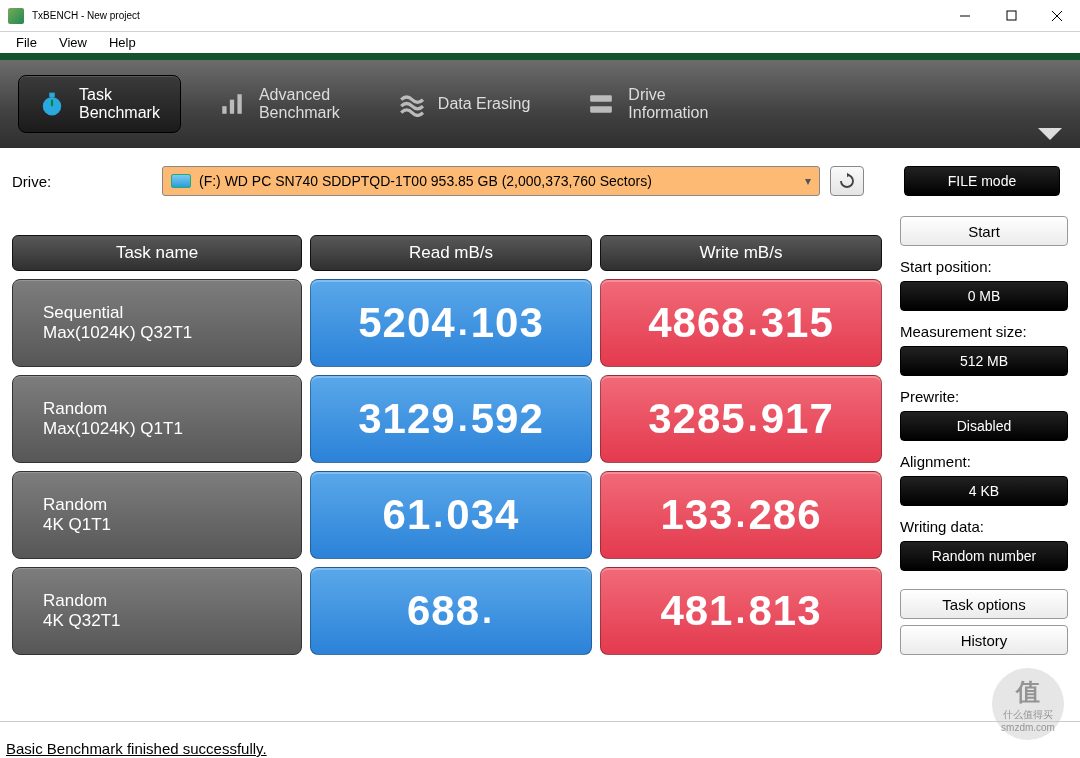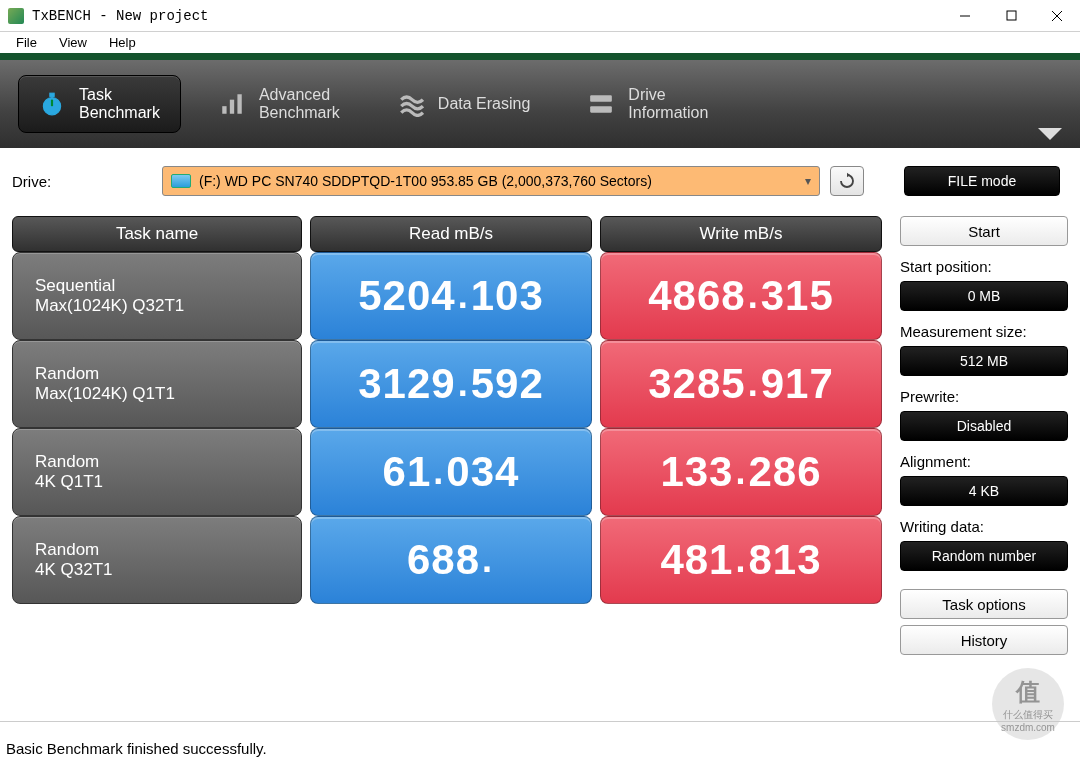--- a/index.html
+++ b/index.html
@@ -1,21 +1,21 @@
 <!DOCTYPE html>
 <html><head>
 <meta charset="utf-8">
 <style>
 * { box-sizing: border-box; margin: 0; padding: 0; font-family: "Segoe UI", Tahoma, sans-serif; }
 body { background: #fff; width: 1080px; height: 758px; overflow: hidden; position: relative; }
 
 
 .titlebar { height: 32px; background: #fff; display: flex; align-items: center; border-bottom: 1px solid #d0d0d0; }
 .titlebar .app-icon { width: 16px; height: 16px; margin: 0 8px; background: linear-gradient(135deg,#7a5,#285); border-radius:2px; }
-.titlebar .title { font-size: 14px; color: #000; font-family: Liberation Mono, monospace; }
+.titlebar .title { font-size: 10px; color: #000; }
 .titlebar .win-controls { margin-left: auto; display: flex; }
 .titlebar .win-btn { width: 46px; height: 32px; display:flex; align-items:center; justify-content:center; font-size:14px; color:#000; }
 
 
 .menubar { height: 28px; display:flex; align-items:center; padding: 0 6px; gap: 2px; border-bottom:7px solid #14532d;}
 .menubar .menu-item { padding: 4px 10px; font-size: 13px; }
 
 
 .tabstrip { height: 88px; background: linear-gradient(#6c6c6c,#414141 60%,#2f2f2f); display:flex; align-items:center; padding: 0 18px; gap: 18px; }
 .tab { display:flex; align-items:center; gap:14px; padding: 10px 20px; border-radius: 8px; color:#ddd; }
@@ -30,44 +30,44 @@
 .driverow { padding: 18px 20px 10px 12px; display:flex; align-items:center; gap: 10px; }
 .driverow .lbl { font-size:15px; width:140px; }
 .drive-select { flex:1; height:30px; border:1px solid #888; border-radius:3px; display:flex; align-items:center; padding:0 8px; font-size:14px; background:#fdba74; position:relative; }
 .drive-select .disk-icon { width:20px; height:14px; background:linear-gradient(#7ecaf0,#2a9edb); border:1px solid #2a7; margin-right:8px; border-radius:2px;}
 .drive-select .chev { position:absolute; right:8px; font-size:12px; color:#555;}
 .refresh-btn { width:34px; height:30px; border:1px solid #888; border-radius:4px; background:linear-gradient(#fafafa,#e4e4e4); display:flex; align-items:center; justify-content:center;}
 .file-mode { width:156px; height:30px; margin-left:30px; background:linear-gradient(#222,#000); color:#fff; border:1px solid #000; border-radius:4px; font-size:14px; display:flex; align-items:center; justify-content:center;}
 
 
 .content { display:flex; padding: 10px 12px 0 12px; gap: 18px; }
-.results { flex: 0 0 870px; display:flex; flex-direction:column; gap:0; }
+.results { flex: 0 0 870px; display:flex; flex-direction:column; gap:8px;justify-content:flex-end; }
 .header-row { display:flex; gap:8px; }
 .hdr { height:36px; background:linear-gradient(#585858,#303030); color:#fff; border-radius:6px; border:1px solid #111; display:flex; align-items:center; justify-content:center; font-size:17px; }
 .hdr.task { flex: 0 0 290px; }
 .hdr.col  { flex: 1; }
 
 .result-row { display:flex; gap:8px; }
-.task-cell { flex:0 0 290px; height:88px; background:linear-gradient(#7d7d7d,#575757); border:1px solid #333; border-radius:8px; color:#fff; padding:18px 22px; display:flex; flex-direction:column; justify-content:center; font-size:17px; box-shadow:inset 0 1px 0 rgba(255,255,255,0.2);}
+.task-cell { flex:0 0 290px; height:88px; background:linear-gradient(#7d7d7d,#575757); border:1px solid #333; border-radius:8px; color:#fff; padding:18px 30px; display:flex; flex-direction:column; justify-content:center; font-size:17px; box-shadow:inset 0 1px 0 rgba(255,255,255,0.2);}
 .task-cell .line2 { font-size:17px; }
 .val-cell { flex:1; height:88px; border-radius:8px; display:flex; align-items:center; justify-content:center; font-size:42px; font-weight:bold; color:#fff; letter-spacing:1px; border:1px solid rgba(0,0,0,0.3); box-shadow:inset 0 2px 0 rgba(255,255,255,0.25);}
 .val-cell.read  { background:linear-gradient(#5aa8ea,#2b82d8); }
 .val-cell.write { background:linear-gradient(#f16a78,#e33a4e); }
 .val-cell .dot { font-size:36px; padding:0 2px;}
 .val-cell .int {}
 .val-cell .frac{}
 
 
 .side { flex:1; display:flex; flex-direction:column; gap:6px; font-size:15px; }
 .side .wbtn { height:30px; background:linear-gradient(#fff,#ebebeb); border:1px solid #999; border-radius:4px; display:flex; align-items:center; justify-content:center; font-size:15px;}
 .side .kbtn { height:30px; background:linear-gradient(#222,#000); color:#fff; border:1px solid #000; border-radius:4px; display:flex; align-items:center; justify-content:center; font-size:14px;}
 .side .lab { margin-top:6px; }
 
 
-.statusbar { position:absolute; left:0; right:0; bottom:0; height:26px; border-top:1px solid #ccc; padding:18px 6px; font-size:15px; background:#fff;}
+.statusbar { position:absolute; left:0; right:0; bottom:0; height:26px; border-top:1px solid #ccc; padding:18px 6px; font-size:15px; background:#fff;text-decoration:underline;}
 
 
 .watermark { position:absolute; right:16px; bottom:18px; width:72px; height:72px; border-radius:50%; background:rgba(200,200,200,0.45); display:flex; flex-direction:column; align-items:center; justify-content:center; color:rgba(80,80,80,0.55); font-size:10px; }
 .watermark .zhi { font-size:24px; font-weight:bold; }
 </style>
 </head>
 <body>
 
 <div class="titlebar">
   <div class="app-icon"></div>

